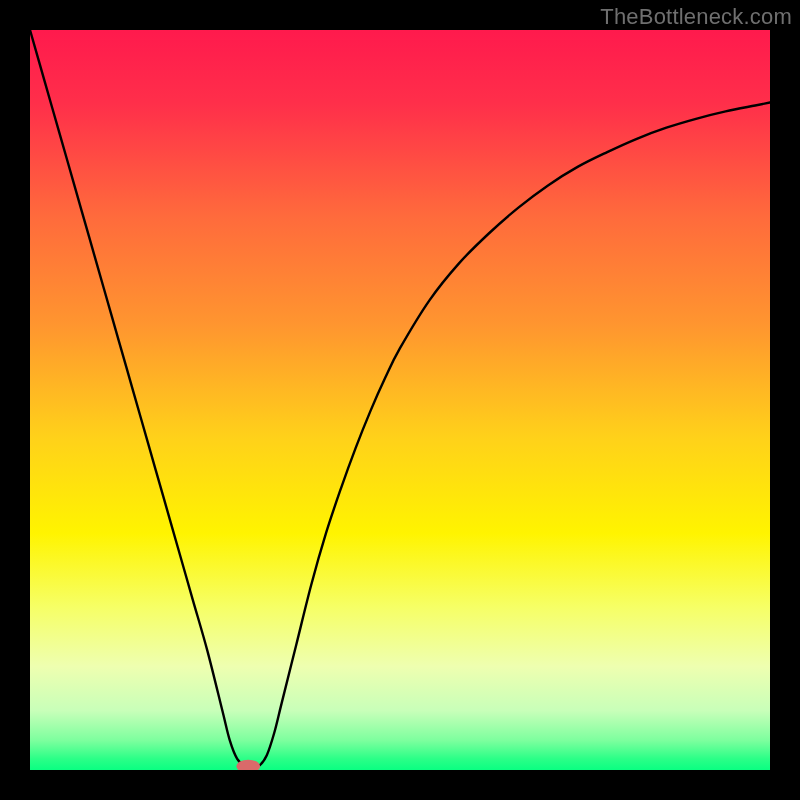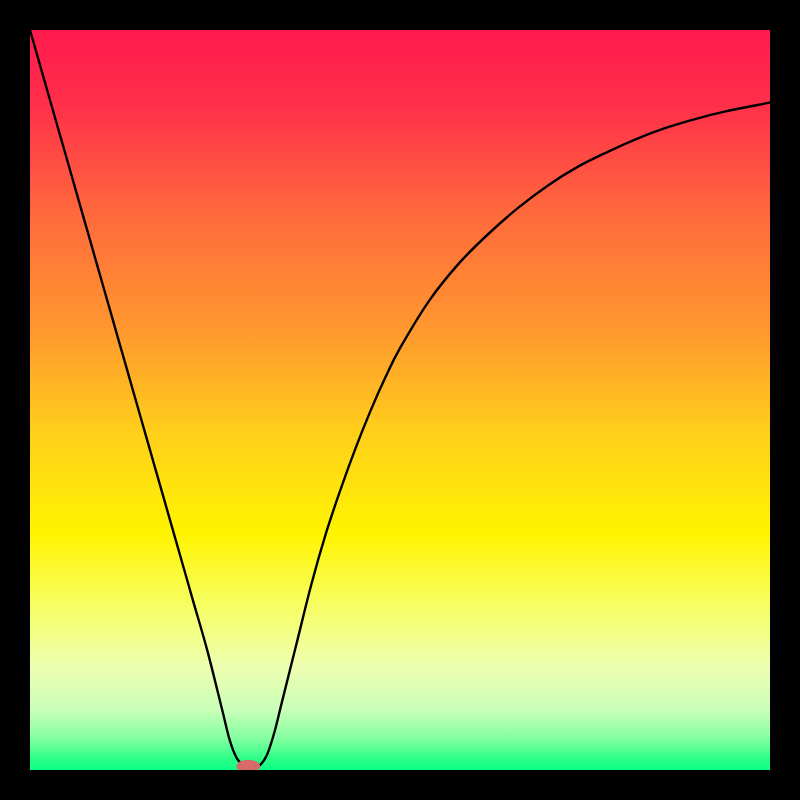--- a/index.html
+++ b/index.html
@@ -36,20 +36,21 @@
     z-index: 5;
   }
   svg {
     display: block;
   }
 </style>
 </head>
 <body>
 
 <div class="frame">
+  <div class="watermark">TheBottleneck.com</div>
   <div class="plot">
     <svg id="chart-svg" width="740" height="740" viewBox="0 0 740 740" preserveAspectRatio="none">
       <defs>
         <linearGradient id="bg-grad" x1="0" y1="0" x2="0" y2="1">
             <stop offset="0%" stop-color="#ff1a4d"></stop>
             <stop offset="10%" stop-color="#ff2f4a"></stop>
             <stop offset="25%" stop-color="#ff6a3c"></stop>
             <stop offset="40%" stop-color="#ff962f"></stop>
             <stop offset="55.00000000000001%" stop-color="#ffd11a"></stop>
             <stop offset="68%" stop-color="#fff400"></stop>

